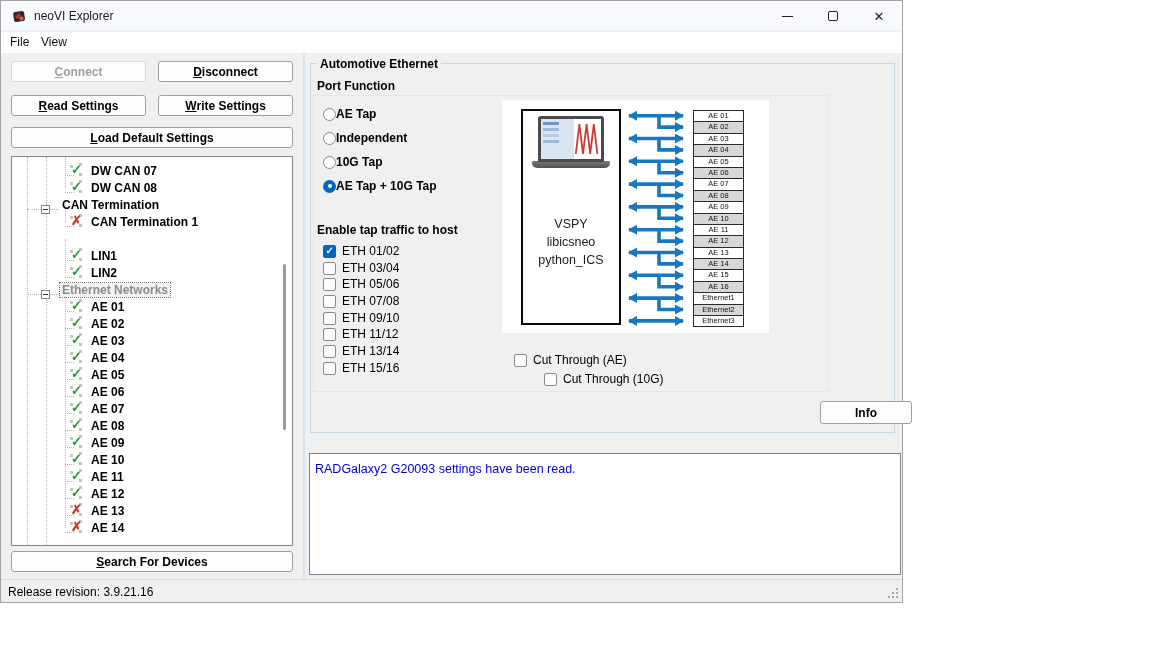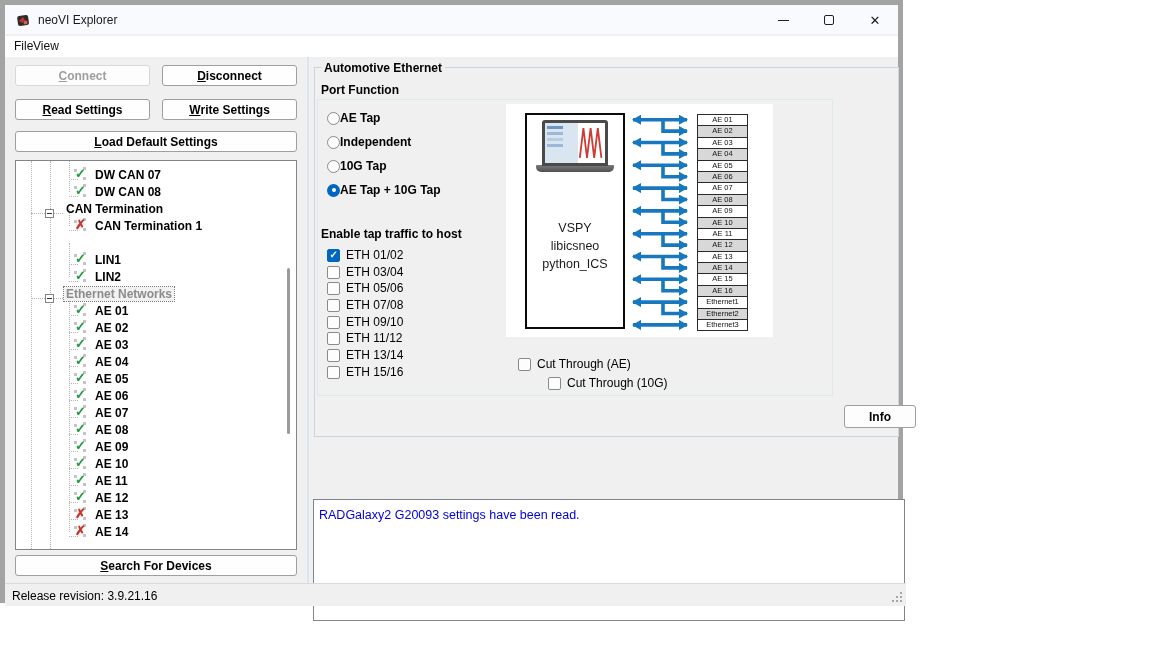--- a/index.html
+++ b/index.html
@@ -1,45 +1,45 @@
 <!DOCTYPE html>
 <html style="--accent: #0067c0; --diagram-arrow: #1878bf; --tree-check: #249a3d; --tree-cross: #cf3227; --message-text: #0000d8;"><head>
 <meta charset="utf-8">
 <style>
   * { margin:0; padding:0; box-sizing:border-box; }
   html,body { width:1152px; height:648px; background:#ffffff; font-family:"Liberation Sans", sans-serif; }
   :root{
     --accent:#0067c0; --diagram-arrow:#1878bf; --tree-check:#249a3d; --tree-cross:#cf3227; --message-text:#0000d8;
   }
-  .window{ position:absolute; left:0; top:0; width:903px; height:603px; background:#f0f0f0; border:5px solid #a3a3a3; }
+  .window{ position:absolute; left:0; top:0; width:903px; height:603px; background:#f0f0f0; border:1px solid #a3a3a3; }
 
   
   .titlebar{ position:absolute; left:0; top:0; width:100%; height:30px; background:#f8fafd; border-bottom:1px solid #eef1f5; }
   .appicon{ position:absolute; left:10px; top:7px; width:16px; height:16px; }
   .title-text{ position:absolute; left:33px; top:8px; font-size:12px; color:#1a1a1a; }
   .winbtn{ position:absolute; top:0; width:46px; height:30px; display:flex; align-items:center; justify-content:center; color:#202020; }
   .winbtn.min{ right:92px; } .winbtn.max{ right:46px; } .winbtn.close{ right:0; font-size:13px; }
   .glyph-min{ width:11px; height:1px; background:#202020; }
   .glyph-max{ width:10px; height:10px; border:1px solid #202020; border-radius:2px; }
 
   
   .menubar{ position:absolute; left:0; top:31px; width:100%; height:21px; background:#ffffff; font-size:12px; color:#111;text-align:center; }
   .menu-item{ position:absolute; top:3px; }
-  .menu-file{ left:9px; } .menu-view{ left:28px; }
+  .menu-file{ left:9px; } .menu-view{ left:40px; }
 
   
   .btn{ position:absolute; background:#fefefe; border:1px solid #9f9f9f; border-radius:3px; font-size:12px; font-weight:bold; color:#000; display:flex; align-items:center; justify-content:center; }
   .btn.disabled{ color:#9f9f9f; border-color:#d8d8d8; background:#fdfdfd; }
   .btn-connect{ left:10px; top:60px; width:135px; height:21px; }
   .btn-disconnect{ left:157px; top:60px; width:135px; height:21px; }
   .btn-read{ left:10px; top:94px; width:135px; height:21px; }
   .btn-write{ left:157px; top:94px; width:135px; height:21px; }
   .btn-load{ left:10px; top:126px; width:282px; height:21px; }
   .btn-search{ left:10px; top:550px; width:282px; height:21px; }
-  .btn-info{ left:819px; top:400px; width:72px; height:23px; background:#fdfdfd;margin-left:20px; }
+  .btn-info{ left:819px; top:400px; width:92px; height:23px; background:#fdfdfd; }
 
   
   .tree{ position:absolute; left:10px; top:155px; width:282px; height:390px; background:#fff; border:1px solid #80858c; overflow:hidden; }
   .vline{ position:absolute; width:0; border-left:1px dotted #b4b4b4; }
   .vl-root{ left:15px; top:0; height:390px; }
   .vl-l2{ left:34px; top:0; height:390px; }
   .trow{ position:absolute; left:0; width:100%; height:17px; }
   .trow::before{ content:""; position:absolute; top:13px; border-top:1px dotted #b4b4b4; }
   .trow.l3::before{ left:53px; width:9px; }
   .trow.l2::before{ left:15px; width:32px; }
@@ -86,21 +86,21 @@
   .lap-wave{ position:absolute; right:0; top:0; width:45%; height:100%; }
   .lap-base{ width:78px; height:7px; background:linear-gradient(#7a7a7a,#505050); border-radius:1px 1px 5px 5px; margin-top:-1px; }
   .host-text{ position:absolute; left:19px; top:115px; width:100px; text-align:center; font-size:12.5px; line-height:18px; color:#1c1c1c; }
   .ports{ position:absolute; left:191px; top:10px; width:51px; }
   .port{ height:12.4px; margin-top:-1px; border:1px solid #2a2a2a; background:#fff; font-size:7.5px; line-height:10px; text-align:center; color:#111; }
   .port:first-child{ margin-top:0; }
   .port.alt{ background:#d8d8d8; }
   .arrows{ position:absolute; left:119px; top:10px; width:72px; height:218px; color:var(--diagram-arrow); }
 
   
-  .messagebox{ position:absolute; left:308px; top:452px; width:592px; height:122px; background:#fff; border:1px solid #80858c; padding:8px 5px; font-size:12.5px; color:var(--message-text);margin-top:42px; }
+  .messagebox{ position:absolute; left:308px; top:452px; width:592px; height:122px; background:#fff; border:1px solid #80858c; padding:8px 5px; font-size:12.5px; color:var(--message-text); }
   .statusbar{ position:absolute; left:0; top:578px; width:901px; height:23px; background:#f0f0f0; border-top:1px solid #d9d9d9; }
   .status-text{ position:absolute; left:7px; top:5px; font-size:12px; color:#000; }
   .grip{ position:absolute; right:3px; bottom:3px; }
 
   u{ text-decoration:underline; }
 </style>
 </head>
 <body>
 
 <div class="window">

